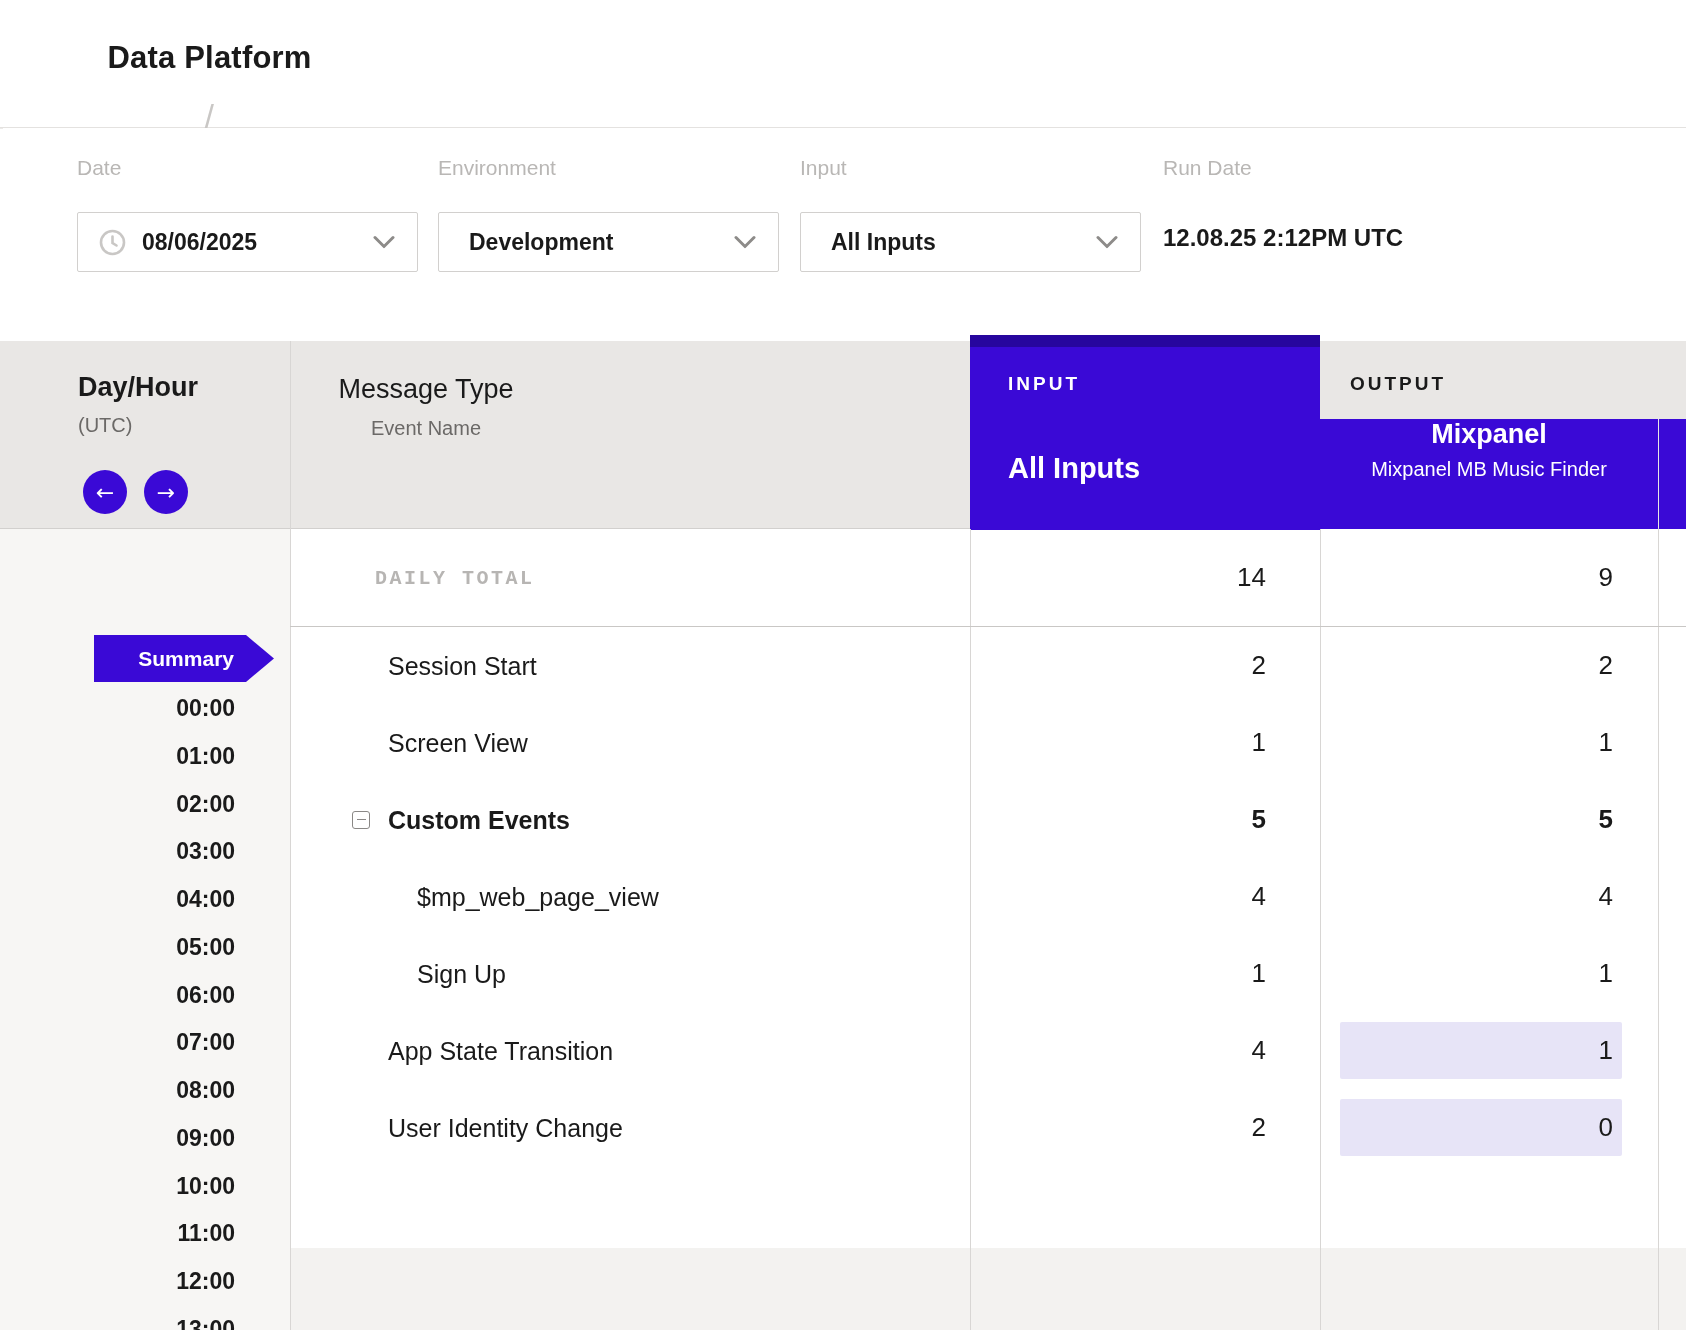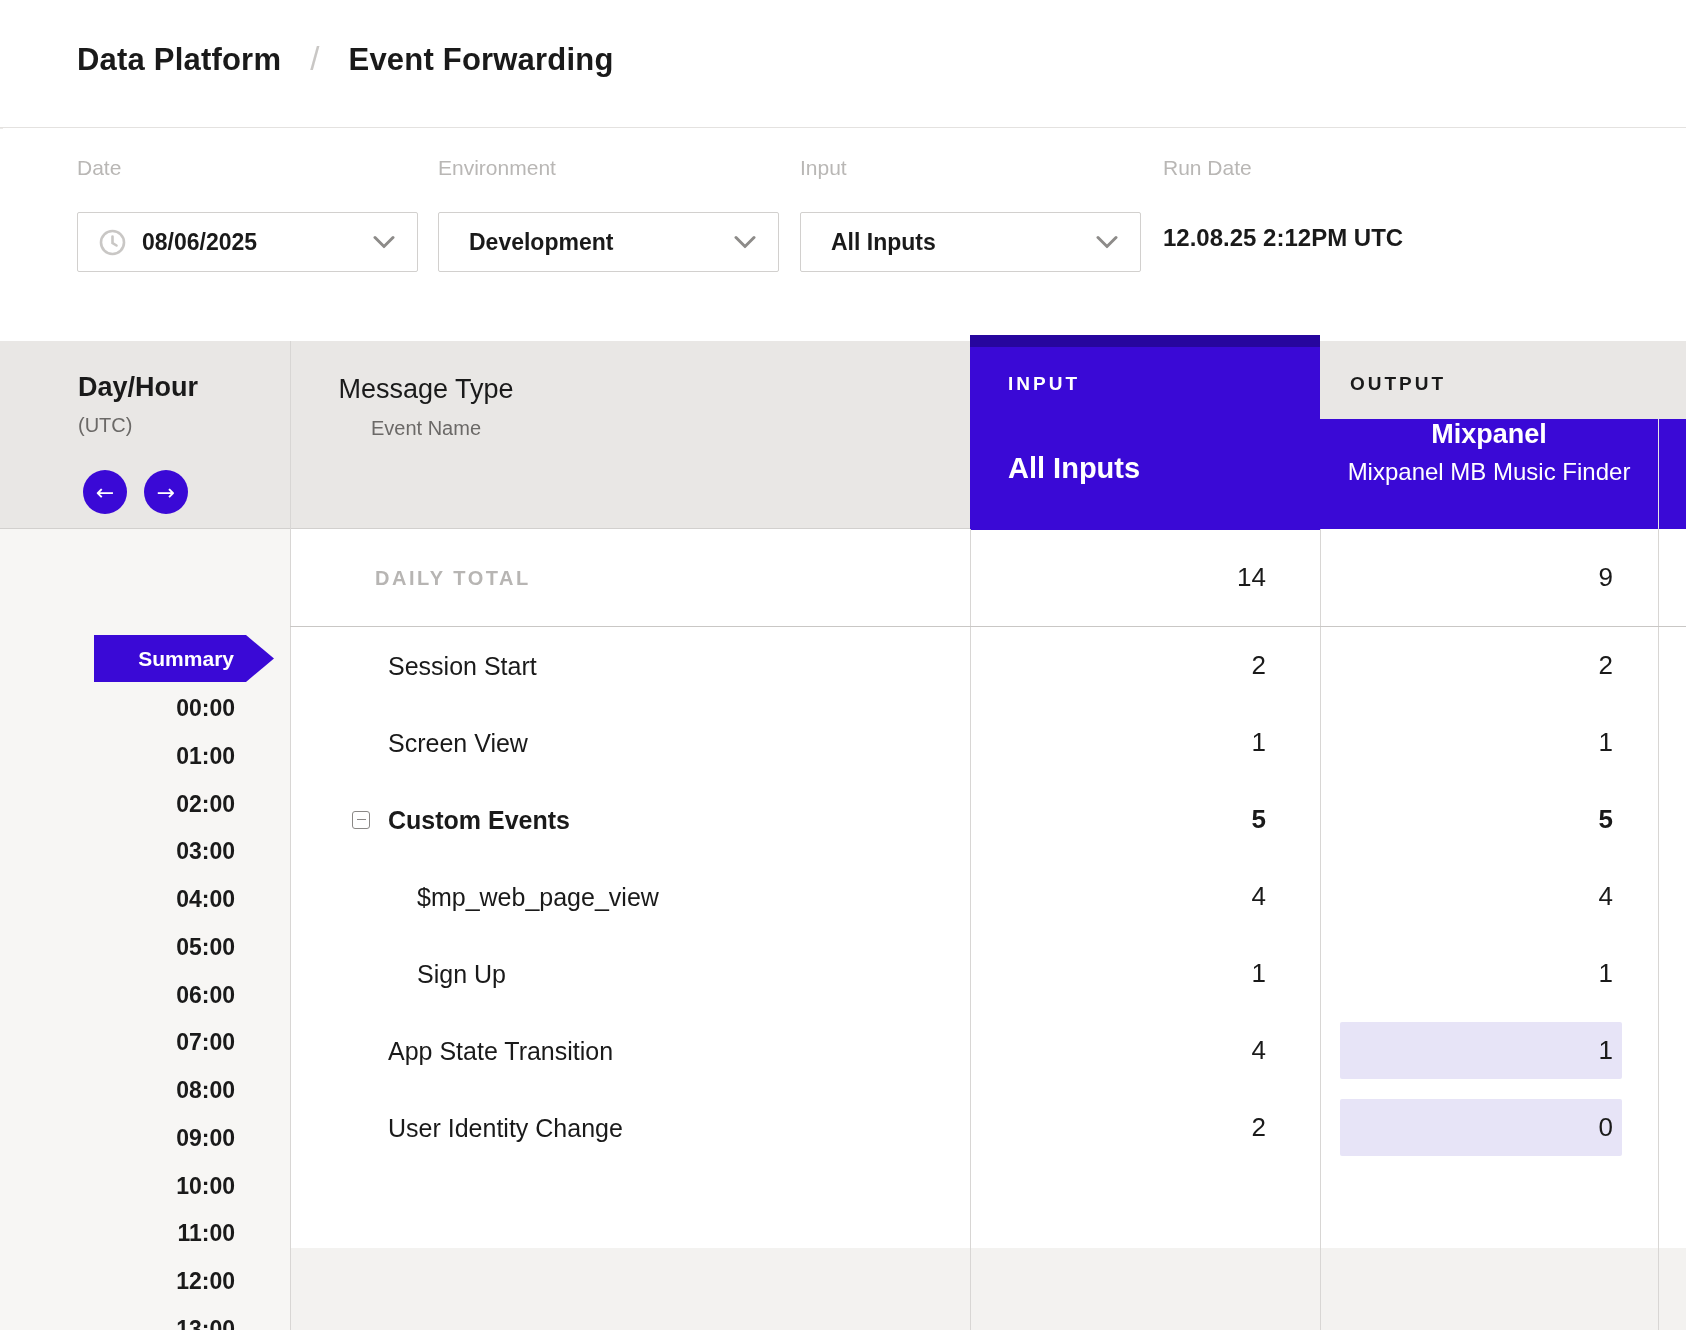--- a/index.html
+++ b/index.html
@@ -6,21 +6,21 @@
   html,body { width:1686px; height:1330px; overflow:hidden; }
   body {
     position:relative; background:#ffffff;
     font-family:"Liberation Sans","DejaVu Sans",sans-serif;
     color:#1a1a1a;
   }
   .left-edge { position:absolute; left:0; top:0; width:3px; height:1330px; background:#eceae8; }
 
   
   .topbar { position:absolute; left:0; top:0; width:1686px; height:128px; background:#fff; border-bottom:1px solid #e4e2e0; }
-  .crumbs { position:absolute; left:77px; top:40px; font-size:31px; font-weight:600; letter-spacing:.2px; display:flex; align-items:flex-end; gap:29px; }
+  .crumbs { position:absolute; left:77px; top:40px; font-size:31px; font-weight:600; letter-spacing:.2px; display:flex; align-items:center; gap:22px;flex-direction:column; }
   .crumb-sep { color:#c9c7c5; font-weight:400; font-size:33px; }
 
   
   .filters { position:absolute; left:0; top:129px; width:1686px; height:212px; background:#fff; }
   .f-label { position:absolute; top:27px; font-size:21px; color:#b9b7b5; }
   .f-box { position:absolute; top:83px; width:341px; height:60px; border:1px solid #d2d0ce; border-radius:2px; background:#fff; display:flex; align-items:center; cursor:pointer; }
   .f-box .val { font-size:23px; font-weight:700; }
   .f-box .chev { position:absolute; right:22px; top:50%; transform:translateY(-50%); }
   .clock { margin:0 16px 0 21px; flex:0 0 auto; }
   .f-box.no-icon .val { margin-left:30px; }
@@ -37,34 +37,34 @@
   .mt-head .t { font-size:27px; font-weight:400; }
   .mt-head .s { font-size:20px; color:#6b6967; margin-top:12px; }
 
   .input-block { position:absolute; left:970px; top:335px; width:350px; height:195px; background:var(--purple); cursor:pointer; }
   .input-block .stripe { position:absolute; left:0; top:0; width:100%; height:12px; background:var(--purpleDark); }
   .input-block .k { position:absolute; left:38px; top:38px; color:#fff; font-size:19px; font-weight:700; letter-spacing:3px; }
   .input-block .v { position:absolute; left:38px; top:117px; color:#fff; font-size:29px; font-weight:700; }
   .output-label { position:absolute; left:1350px; top:373px; font-size:19px; font-weight:700; letter-spacing:3px; color:#1a1a1a; }
   .mixpanel-block { position:absolute; left:1320px; top:419px; width:338px; height:110px; background:var(--purple); color:#fff; text-align:center; cursor:pointer; }
   .mixpanel-block .t { font-size:27px; font-weight:700; }
-  .mixpanel-block .s { font-size:24px; margin-top:8px; }
+  .mixpanel-block .s { font-size:20px; margin-top:8px; }
   .next-col-sliver { position:absolute; left:1659px; top:419px; width:27px; height:110px; background:var(--purple); }
 
   
   .gutter-bg { position:absolute; left:0; top:529px; width:290px; height:801px; background:#f7f6f4; }
   .bottom-band { position:absolute; left:290px; top:1248px; width:1396px; height:82px; background:#f3f2f0; }
   .vline { position:absolute; top:529px; width:1px; height:801px; background:#d8d6d4; }
   .vline.v1 { left:290px; top:341px; height:989px; }
   .vline.v2 { left:970px; }
   .vline.v3 { left:1320px; }
   .vline.v4 { left:1658px; }
 
   .dt-row { position:absolute; left:0; top:529px; width:1686px; height:97px; }
-  .dt-row .lbl { position:absolute; left:375px; top:50%; transform:translateY(-50%); font-size:20px; font-weight:700; letter-spacing:2.5px; color:#b7b5b3; }
+  .dt-row .lbl { position:absolute; left:375px; top:50%; transform:translateY(-50%); font-size:20px; font-weight:700; letter-spacing:2.5px; color:#b7b5b3;font-family:Liberation Mono, monospace; }
   .hline { position:absolute; left:290px; top:626px; width:1396px; height:1px; background:#c9c7c5; }
 
   .rows { position:absolute; left:0; top:627px; width:1686px; }
   .row { position:relative; height:77px; }
   .row .lbl { position:absolute; left:388px; top:50%; transform:translateY(-50%); font-size:25px; }
   .row.child .lbl { left:417px; }
   .row.boldrow .lbl, .row.boldrow .num { font-weight:700; }
   .expander { position:absolute; left:352px; top:50%; transform:translateY(-50%); width:18px; height:18px; border:1.5px solid #8a8886; border-radius:3px; display:none; align-items:center; justify-content:center; cursor:pointer; background:transparent; }
   .row.expandable .expander { display:flex; }
   .expander .minus { width:9px; height:1.5px; background:#8a8886; }

